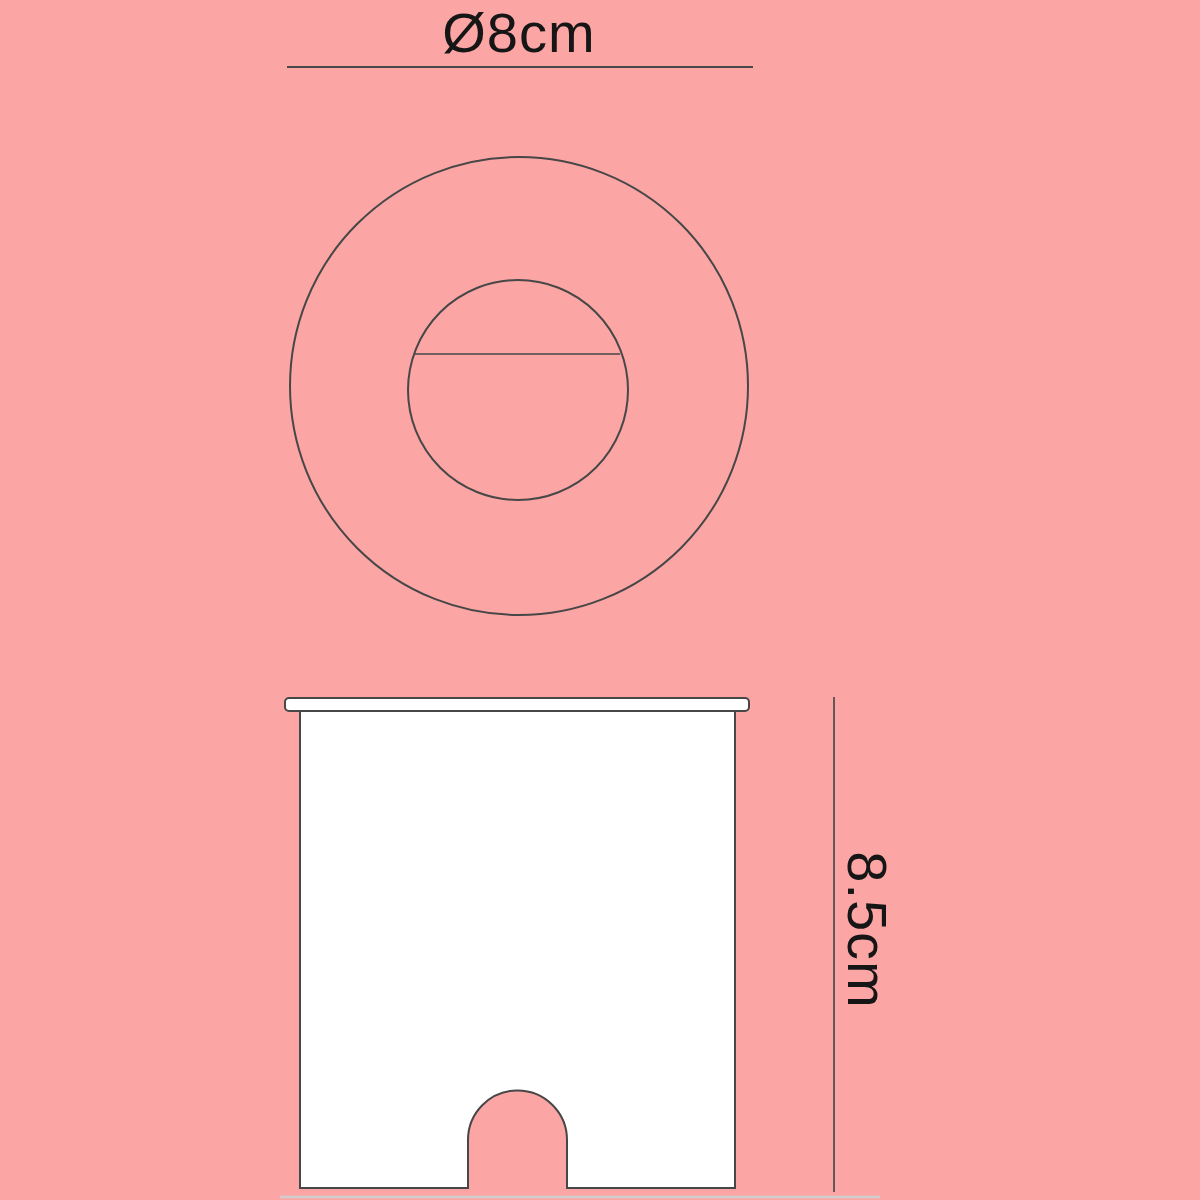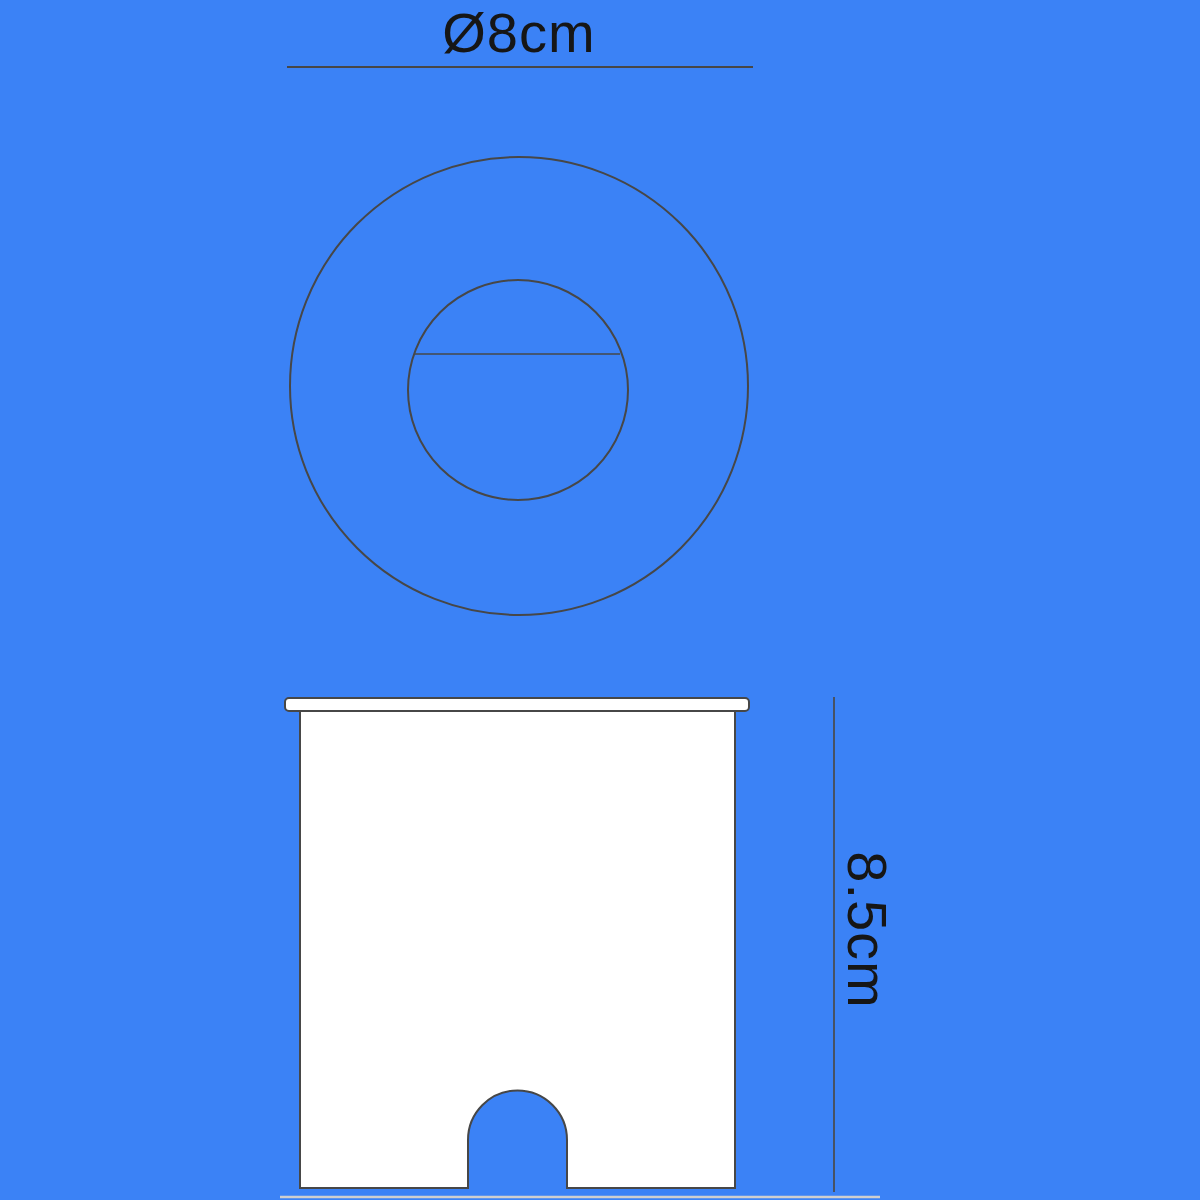--- a/index.html
+++ b/index.html
@@ -4,21 +4,21 @@
 <style>
   html, body {
     margin: 0;
     padding: 0;
     background: #ffffff;
   }
   .canvas {
     position: relative;
     width: 1200px;
     height: 1200px;
-    background: #3b82f6;
+    background: #fca5a5;
     overflow: hidden;
   }
   svg {
     display: block;
   }
   .dim-label {
     font-family: "Liberation Sans", "DejaVu Sans", sans-serif;
     font-weight: 400;
     letter-spacing: 1px;
   }

